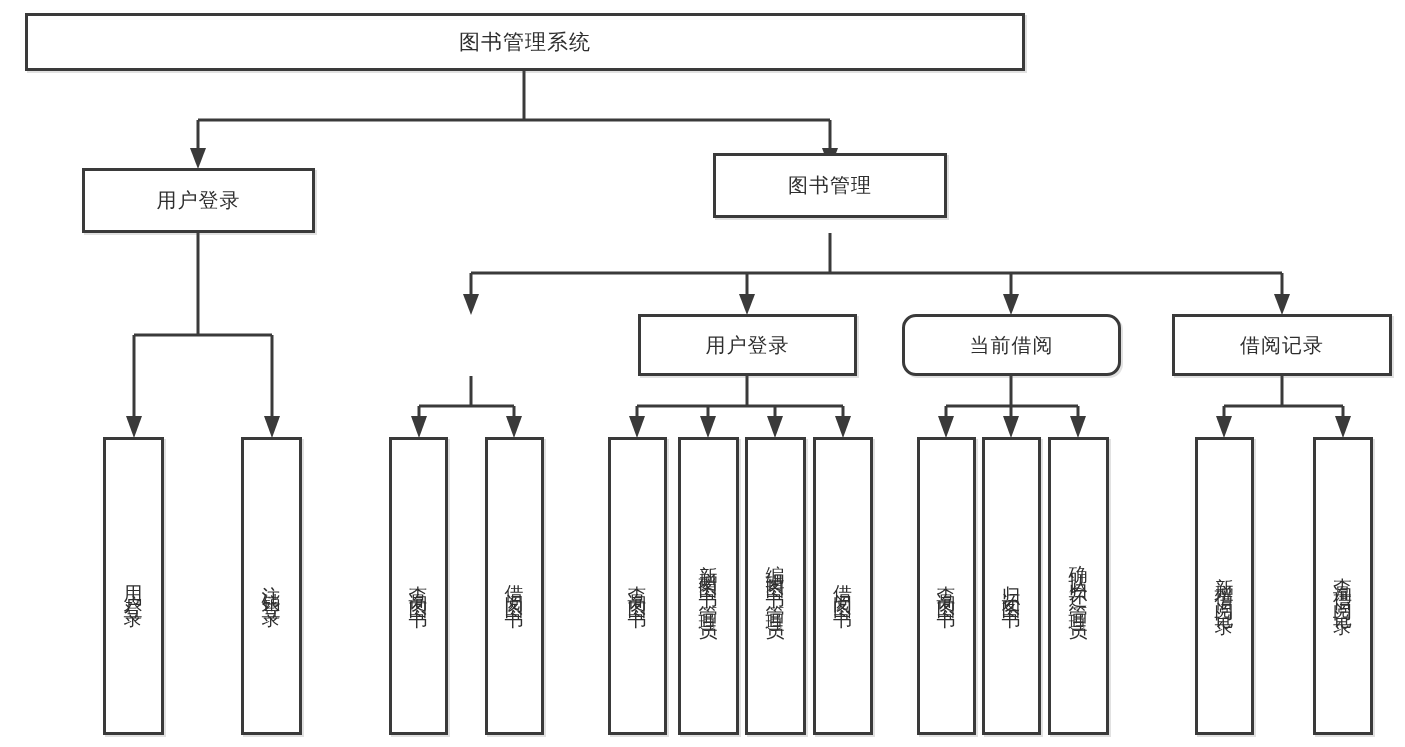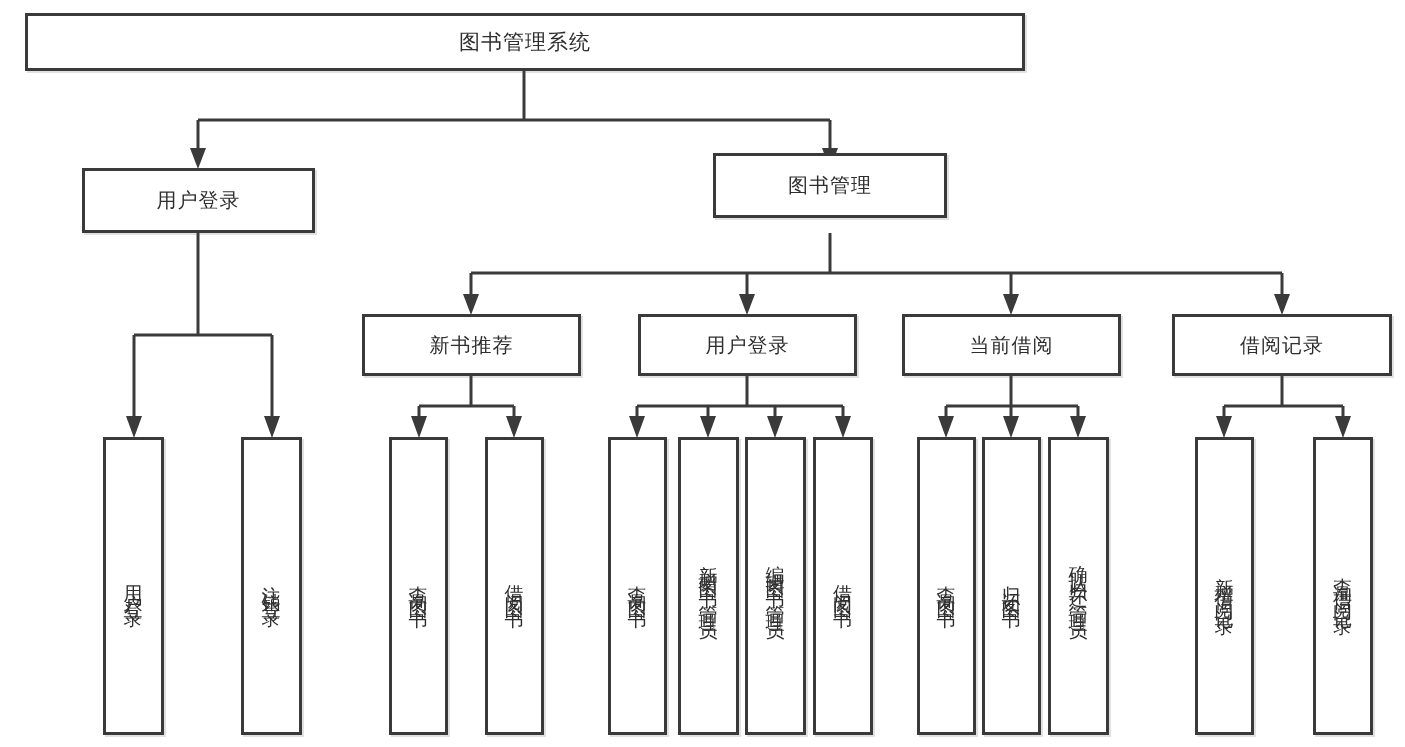--- a/index.html
+++ b/index.html
@@ -159,27 +159,24 @@
     <span>图书管理系统</span>
   </div>
 
   <div class="box hbox" style="left:82px; top:168px; width:233px; height:65px;">
     <span>用户登录</span>
   </div>
   <div class="box hbox" style="left:713px; top:153px; width:234px; height:65px;">
     <span>图书管理</span>
   </div>
 
-  <div class="box hbox" style="left:362px; top:314px; width:219px; height:62px;">
-    <span>新书推荐</span>
-  </div>
   <div class="box hbox" style="left:638px; top:314px; width:219px; height:62px;">
     <span>用户登录</span>
   </div>
-  <div class="box hbox" style="left:902px; top:314px; width:219px; height:62px;">
+  <div class="box hbox" style="left:902px; top:314px; width:219px; height:62px;border-radius:14px;">
     <span>当前借阅</span>
   </div>
   <div class="box hbox" style="left:1172px; top:314px; width:220px; height:62px;">
     <span>借阅记录</span>
   </div>
 
   <div class="box vbox" style="left:103px; top:437px; width:61px; height:298px;">
     <span class="vtext">用户登录</span>
   </div>
   <div class="box vbox" style="left:241px; top:437px; width:61px; height:298px;">

